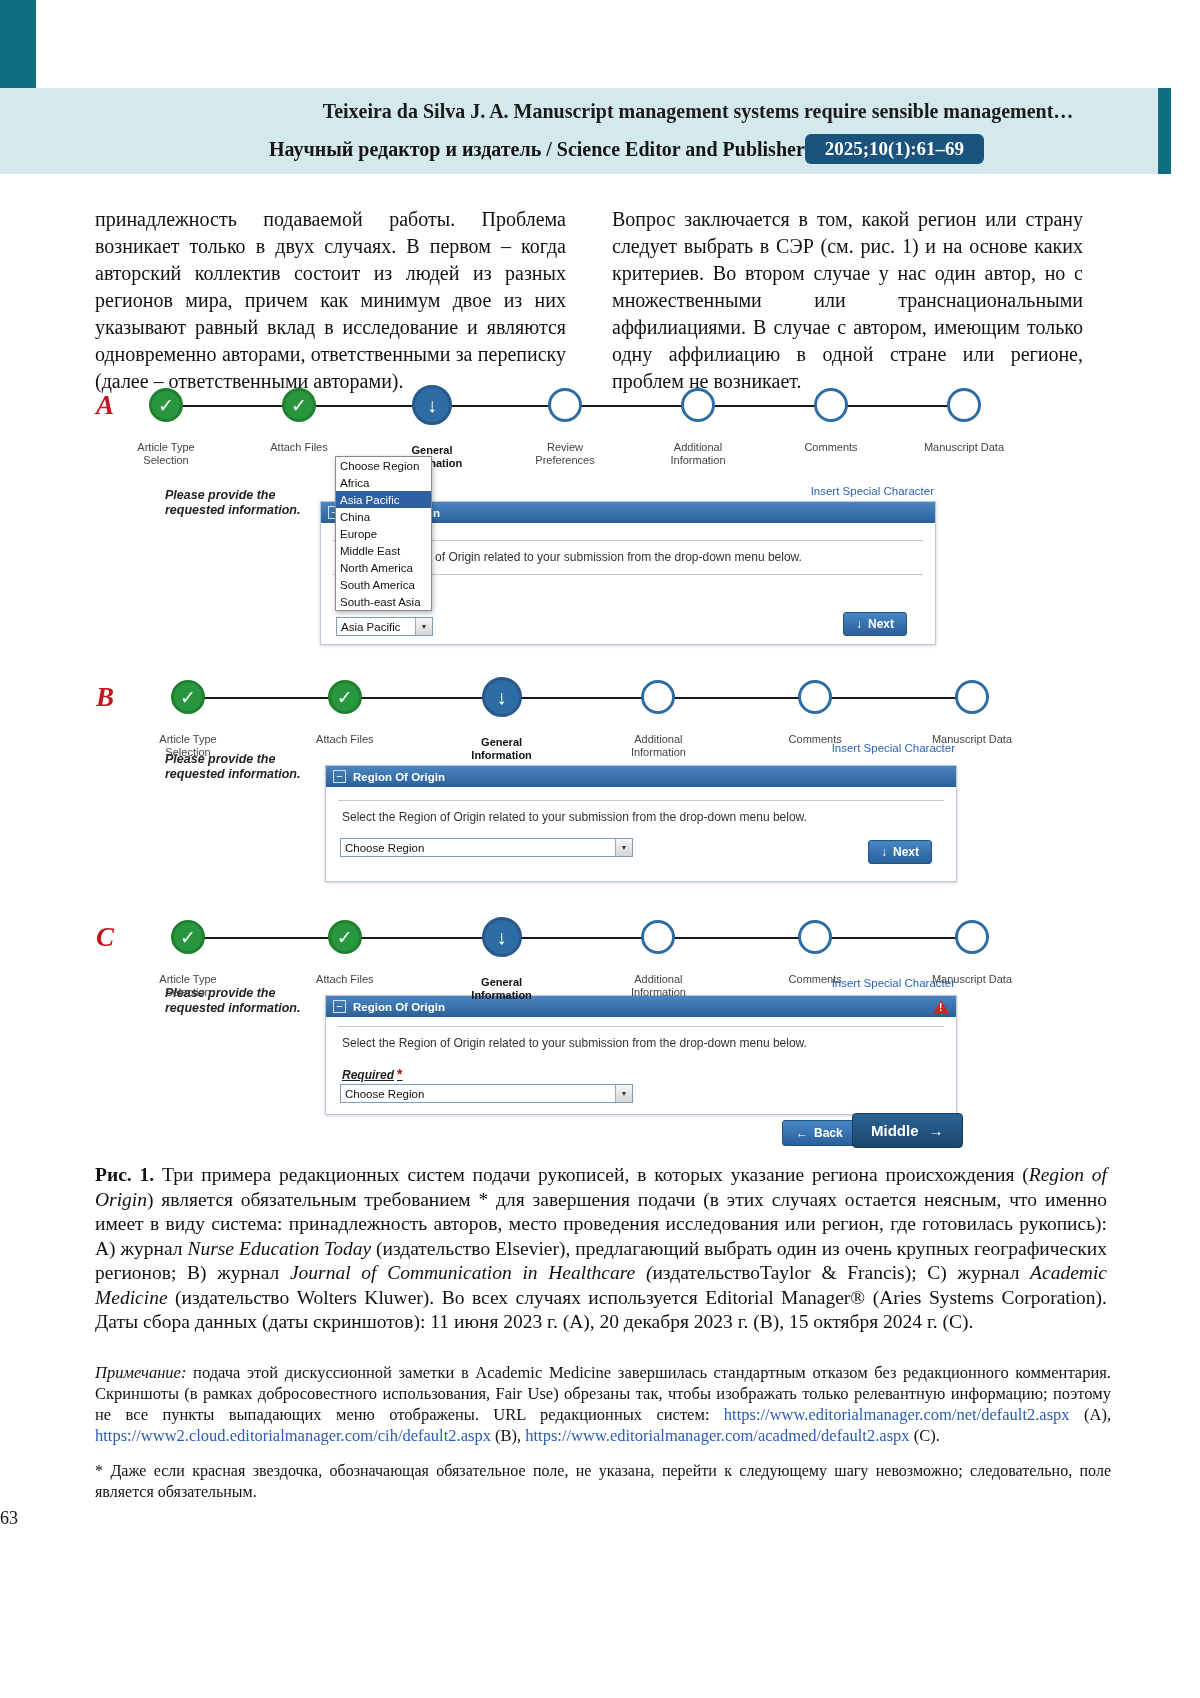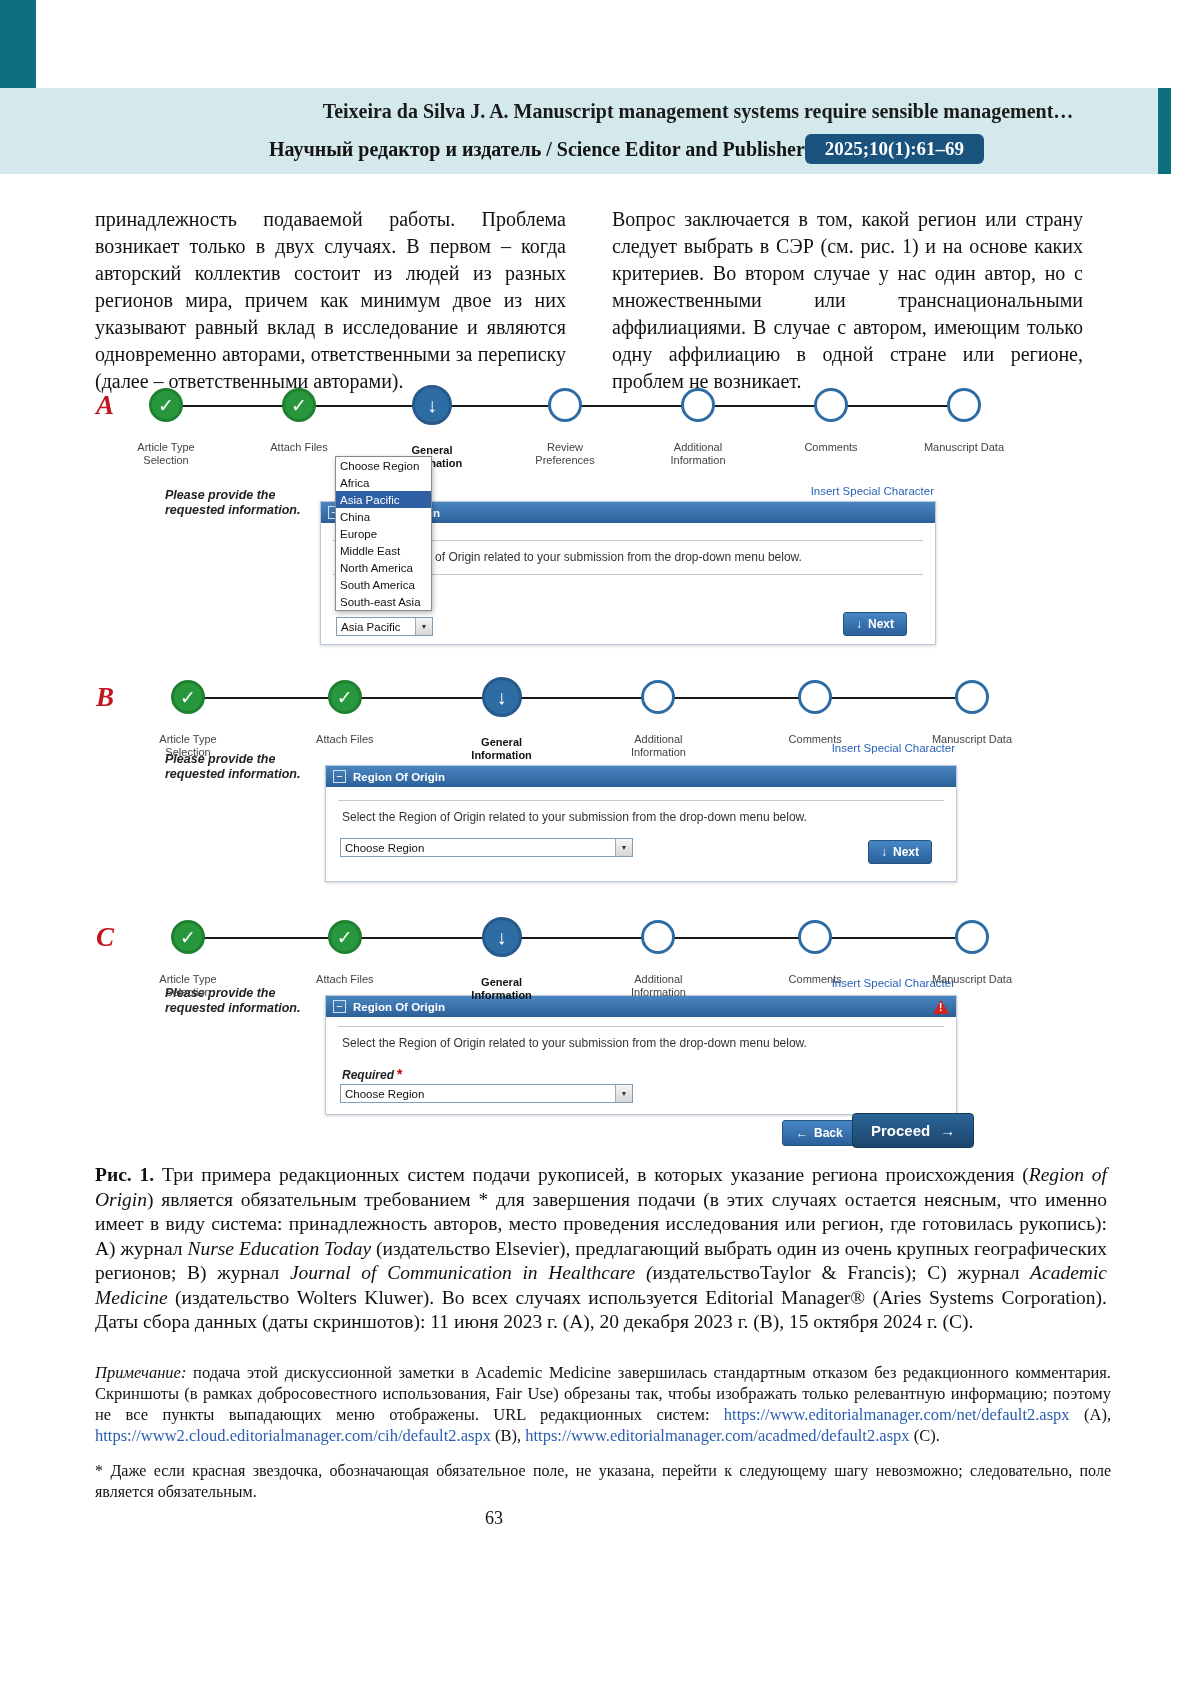--- a/index.html
+++ b/index.html
@@ -84,21 +84,21 @@
 
   .instruction { position:absolute; left:12px; right:12px;
     font-family:"Liberation Sans","DejaVu Sans",sans-serif; font-size:12px; color:#333;
     border-top:1px solid #c8c8c8; padding:9px 4px 0 4px; }
   #figA .instruction { top:38px; border-bottom:1px solid #c8c8c8; padding-bottom:10px; }
   #figB .instruction { top:34px; }
   #figC .instruction { top:30px; }
 
   .required-row { position:absolute; left:16px; top:70px;
     font-family:"Liberation Sans","DejaVu Sans",sans-serif; font-size:12px; font-weight:bold;
-    font-style:italic; color:#222; }
+    font-style:italic; color:#222;text-decoration:underline; }
   .req-star { color:#d40000; font-style:normal; font-size:14px; margin-left:3px; }
 
   .em-select { position:absolute; display:flex; align-items:center; height:19px;
     border:1px solid #7f9db9; background:#fff;
     font-family:"Liberation Sans","DejaVu Sans",sans-serif; font-size:11.5px; color:#111;
     padding-left:4px; cursor:pointer; }
   #figA .em-select { left:15px; bottom:8px; width:97px; }
   #figB .em-select { left:14px; top:72px;  width:293px; }
   #figC .em-select { left:14px; top:88px;  width:293px; }
   .sel-value { white-space:nowrap; overflow:hidden; }
@@ -129,21 +129,21 @@
   .dd-item { padding:2.5px 4px; white-space:nowrap; color:#111; cursor:pointer; }
   .dd-item.selected { background:#2e5fa3; color:#fff; }
 
   
   .caption { position:absolute; left:95px; top:1163px; width:1012px; font-size:19.5px;
     line-height:24.5px; text-align:justify; hyphens:auto; }
   .note { position:absolute; left:95px; top:1362px; width:1016px; font-size:16.5px;
     line-height:21px; text-align:justify; hyphens:auto; }
   .footnote { position:absolute; left:95px; top:1460px; width:1016px; font-size:16px;
     line-height:21px; text-align:justify; hyphens:auto; }
-  .pageno { position:absolute; top:1508px; left:0; width:988px; text-align:center; font-size:18px; }
+  .pageno { position:absolute; top:1508px; left:0; width:988px; font-size:18px; }
 </style>
 </head>
 <body>
 
 <div class="corner-block"></div>
 <div class="band">
   <div class="running-head">Teixeira da Silva J. A. Manuscript management systems require sensible management…</div>
   <div class="journal-row">
     <span class="journal-title">Научный редактор и издатель / Science Editor and Publisher</span>
     <span class="issue-box">2025;10(1):61–69</span>
@@ -336,21 +336,21 @@
     <div class="em-select">
       <span class="sel-value">Choose Region</span>
       <span class="sel-arrow">▼</span>
     </div>
   </div>
   <button class="btn-back">
     <span>←</span>
     <span>Back</span>
   </button>
   <button class="btn-proceed">
-    <span>Proceed</span>
+    <span>Middle</span>
     <span>→</span>
   </button>
 </section>
 
 <div class="caption"><span class="b">Рис. 1.</span><span> Три примера редакционных систем подачи рукописей, в которых указание региона происхождения (</span><span class="i">Region of Origin</span><span>) является обязательным требованием * для завершения подачи (в этих случаях остается неясным, что именно имеет в виду система: принадлежность авторов, место проведения исследования или регион, где готовилась рукопись): A) журнал </span><span class="i">Nurse Education Today</span><span> (издательство Elsevier), предлагающий выбрать один из очень крупных географических регионов; B) журнал </span><span class="i">Journal of Communication in Healthcare (</span><span>издательствоTaylor &amp; Francis); C) журнал </span><span class="i">Academic Medicine</span><span> (издательство Wolters Kluwer). Во всех случаях используется Editorial Manager® (Aries Systems Corporation). Даты сбора данных (даты скриншотов): 11 июня 2023 г. (A), 20 декабря 2023 г. (B), 15 октября 2024 г. (C).</span></div>
 <div class="note"><span class="i">Примечание: </span><span>подача этой дискуссионной заметки в Academic Medicine завершилась стандартным отказом без редакционного комментария. Скриншоты (в рамках добросовестного использования, Fair Use) обрезаны так, чтобы изображать только релевантную информацию; поэтому не все пункты выпадающих меню отображены. URL редакционных систем: </span><span class="lnk">https://www.editorialmanager.com/net/default2.aspx</span><span> (A), </span><span class="lnk">https://www2.cloud.editorialmanager.com/cih/default2.aspx</span><span> (B), </span><span class="lnk">https://www.editorialmanager.com/acadmed/default2.aspx</span><span> (C).</span></div>
 <div class="footnote">* Даже если красная звездочка, обозначающая обязательное поле, не указана, перейти к следующему шагу невозможно; следовательно, поле является обязательным.</div>
 <div class="pageno">63</div>
 
 </body></html>

